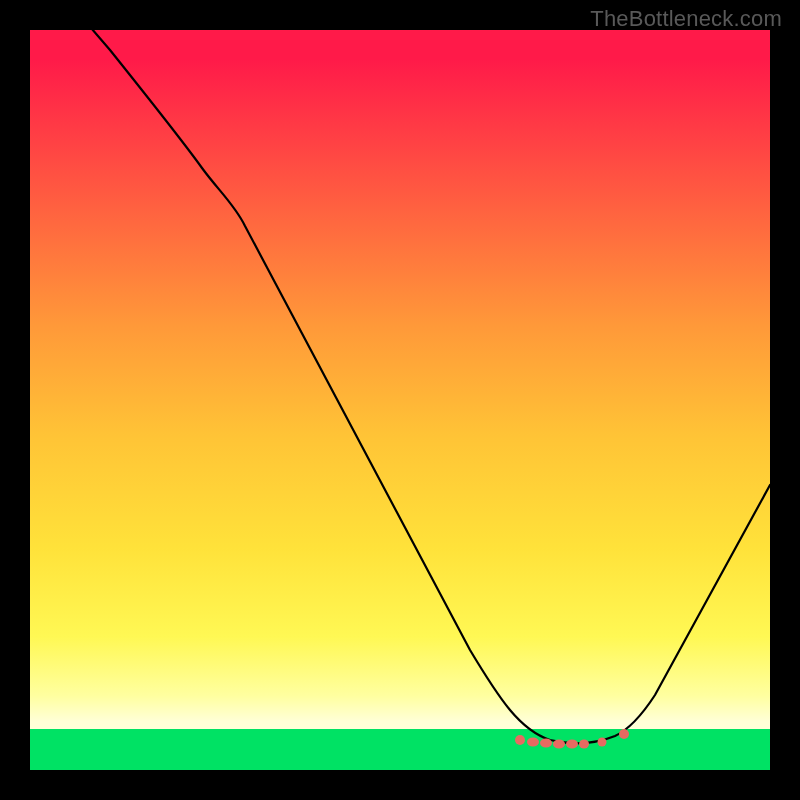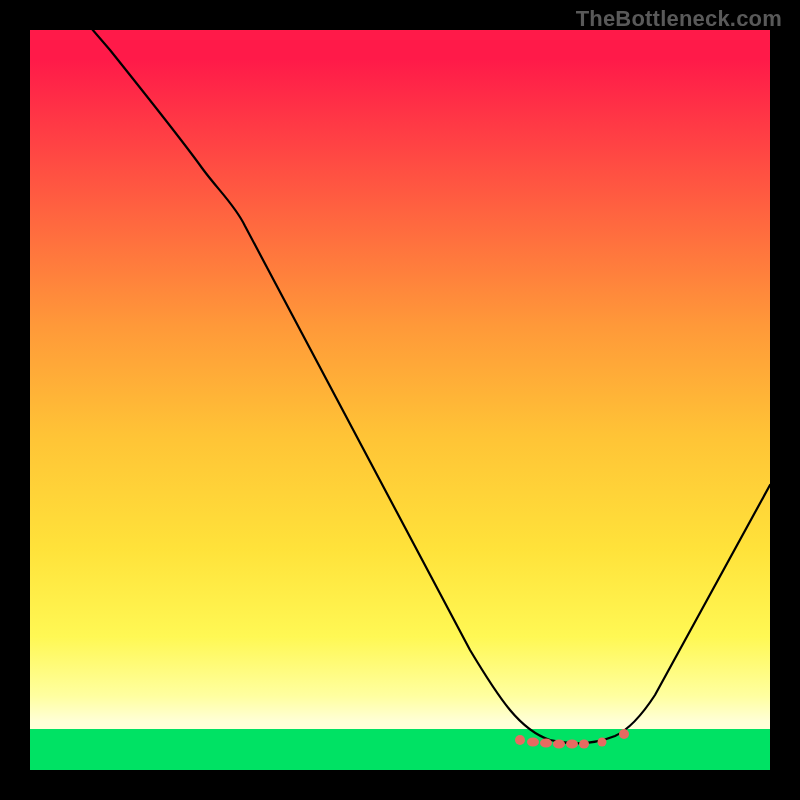--- a/index.html
+++ b/index.html
@@ -10,21 +10,21 @@
     position: relative;
     font-family: Arial, Helvetica, sans-serif;
     overflow: hidden;
   }
   .watermark {
     position: absolute;
     top: 6px;
     right: 18px;
     color: #595959;
     font-size: 22px;
-    font-weight: bold;
+    font-weight: normal;
     letter-spacing: 0.2px;
     z-index: 5;
   }
   .plot-frame {
     position: absolute;
     left: 30px;
     top: 30px;
     width: 740px;
     height: 740px;
   }

